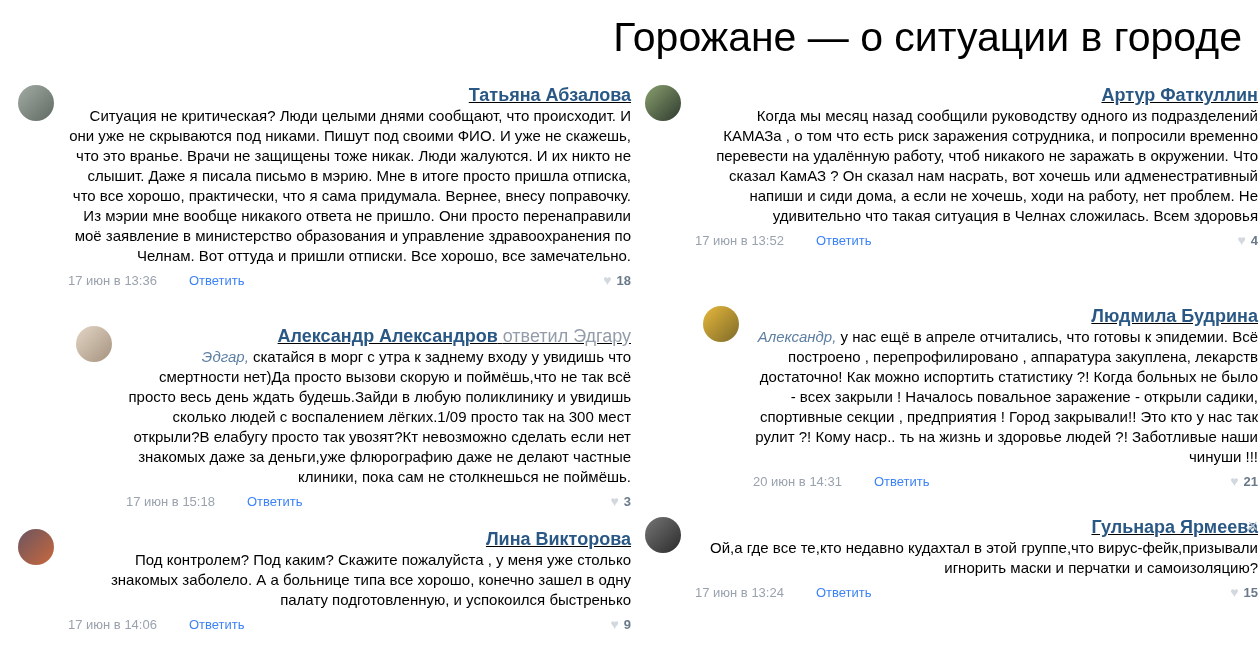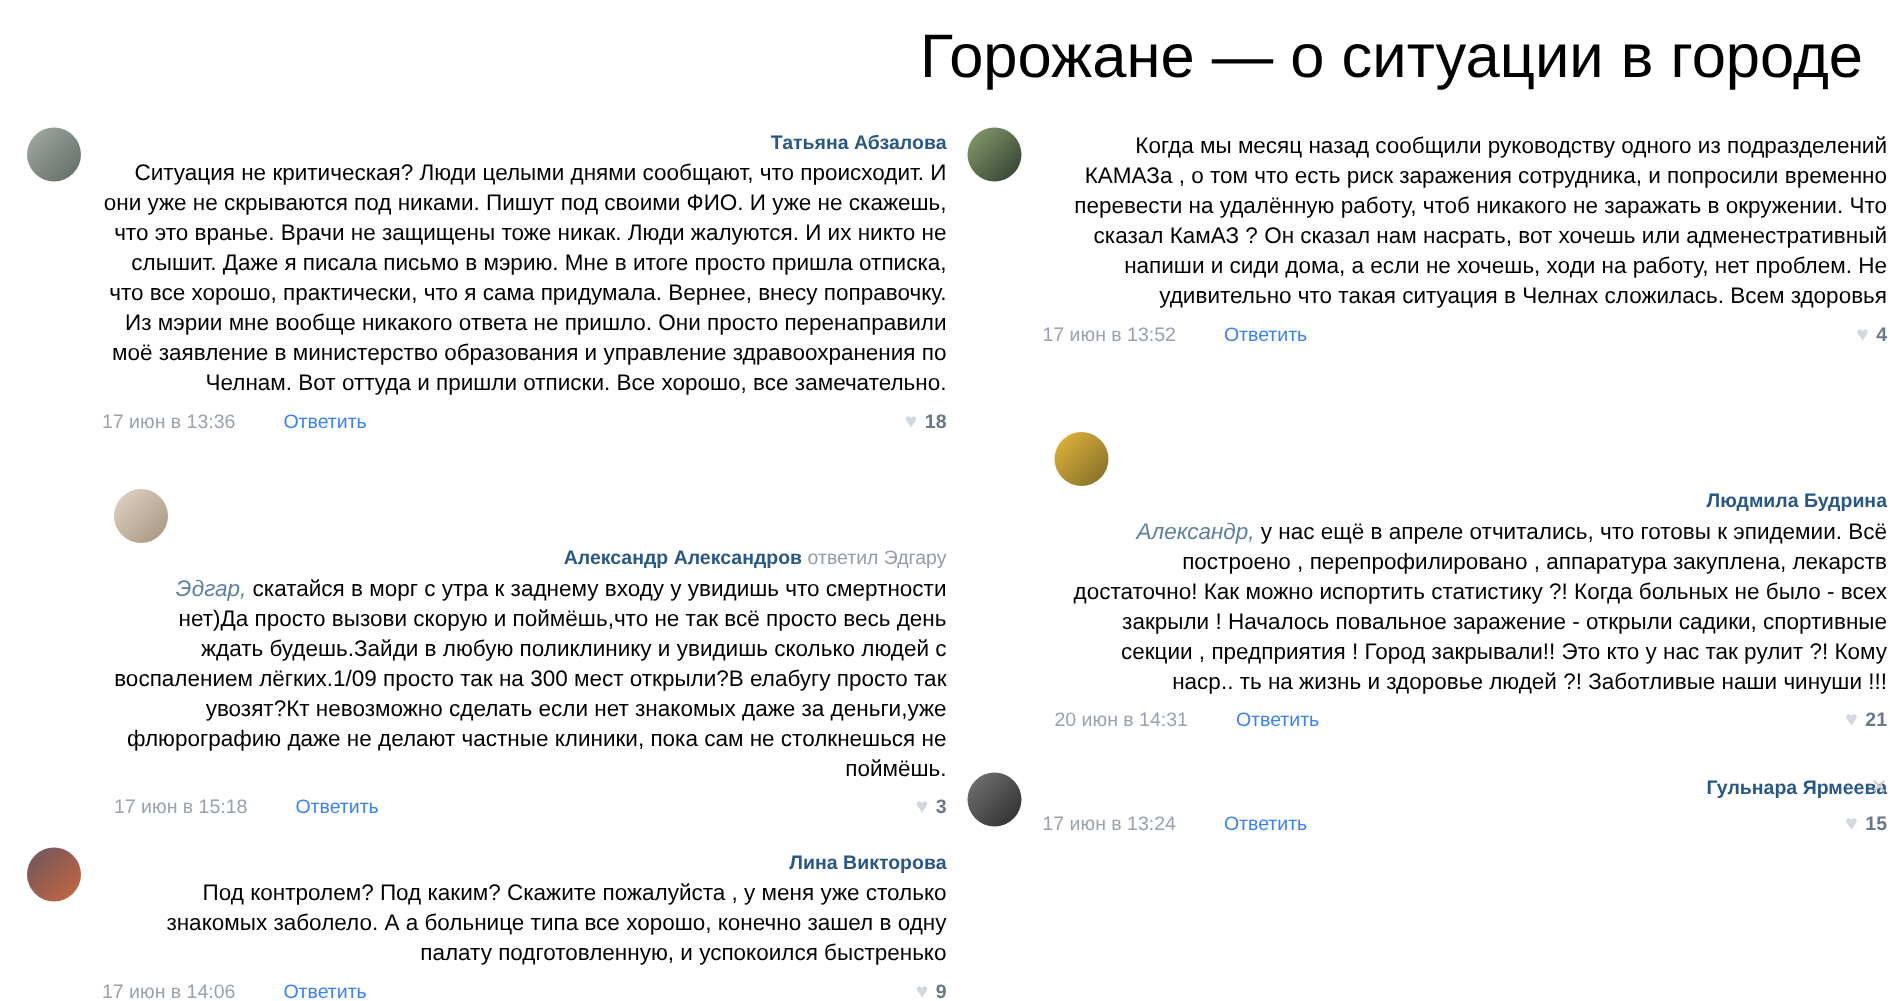--- a/index.html
+++ b/index.html
@@ -19,33 +19,33 @@
     margin: 10px 0 24px 0;
     letter-spacing: 0;
   }
   .columns { display: flex; gap: 14px; align-items: flex-start; }
   .col { width: 613px; flex: none; }
 
   .comment { position: relative; display: flex; }
   .comment.indent { margin-left: 58px; }
 
   .col-left  .comment:nth-of-type(1) { margin-bottom: 38px; }
-  .col-left  .comment:nth-of-type(2) { margin-bottom: 20px; flex-direction: column; }
+  .col-left  .comment:nth-of-type(2) { margin-bottom: 20px; }
   .col-right .comment:nth-of-type(1) { margin-bottom: 58px; }
-  .col-right .comment:nth-of-type(2) { margin-bottom: 28px; flex-direction: column; }
+  .col-right .comment:nth-of-type(2) { margin-bottom: 28px; }
 
   .avatar {
     width: 36px; height: 36px;
     border-radius: 50%;
     margin-right: 14px;
     flex: none;
     cursor: pointer;
   }
   .cbody { flex: 1; min-width: 0; padding-top: 1px; }
-  .chead { font-size: 13px; line-height: 18px; }
+  .chead { font-size: 18px; line-height: 18px; text-decoration: underline; }
   .author { color: #2a5885; font-weight: 700; text-decoration: none; cursor: pointer; }
   .suffix { color: #939ca9; }
   .ctext  { font-size: 15px; line-height: 20px; margin-top: 2px; color: #000; }
   .mention { color: #5d7fa3; text-decoration: none; cursor: pointer; font-style: italic; }
   .cmeta { display: flex; align-items: center; margin-top: 6px; font-size: 13px; gap: 20px; }
   .cdate { color: #9aa2ad; margin-right: 12px; }
   .creply { color: #3b82f6; text-decoration: none; cursor: pointer; }
   .clikes { margin-left: auto; display: flex; align-items: center; cursor: pointer; }
   .heart { color: #d2d8de; font-size: 14px; margin-right: 5px; }
   .count { color: #6a7989; font-weight: 700; }
@@ -122,20 +122,24 @@
         </div>
       </div>
 
     </div>
 
     <div class="col col-right">
 
       <div class="comment">
         <div class="avatar" style="background: linear-gradient(135deg, rgb(138, 160, 111), rgb(46, 58, 46));"></div>
         <div class="cbody">
+          <div class="chead">
+            <a class="author">Артур Фаткуллин</a>
+            <span class="suffix"></span>
+          </div>
           <div class="ctext"><a class="mention"></a><span>Когда мы месяц назад сообщили руководству одного из подразделений КАМАЗа , о том что есть риск заражения сотрудника, и попросили временно перевести на удалённую работу, чтоб никакого не заражать в окружении. Что сказал КамАЗ ? Он сказал нам насрать, вот хочешь или адменестративный напиши и сиди дома, а если не хочешь, ходи на работу, нет проблем. Не удивительно что такая ситуация в Челнах сложилась. Всем здоровья</span></div>
           <div class="cmeta">
             <span class="cdate">17 июн в 13:52</span>
             <a class="creply">Ответить</a>
             <span class="clikes">
               <span class="heart">♥</span>
               <span class="count">4</span>
             </span>
           </div>
         </div>
@@ -160,20 +164,21 @@
         </div>
       </div>
 
       <div class="comment">
         <div class="avatar" style="background: linear-gradient(135deg, rgb(118, 118, 118), rgb(43, 43, 43));"></div>
         <div class="cbody">
           <div class="chead">
             <a class="author">Гульнара Ярмеева</a>
             <span class="suffix"></span>
           </div>
+          <div class="ctext"><a class="mention"></a><span>Ой,а где все те,кто недавно кудахтал в этой группе,что вирус-фейк,призывали игнорить маски и перчатки и самоизоляцию?</span></div>
           <div class="cmeta">
             <span class="cdate">17 июн в 13:24</span>
             <a class="creply">Ответить</a>
             <span class="clikes">
               <span class="heart">♥</span>
               <span class="count">15</span>
             </span>
           </div>
         </div>
         <div class="close-btn">×</div>

